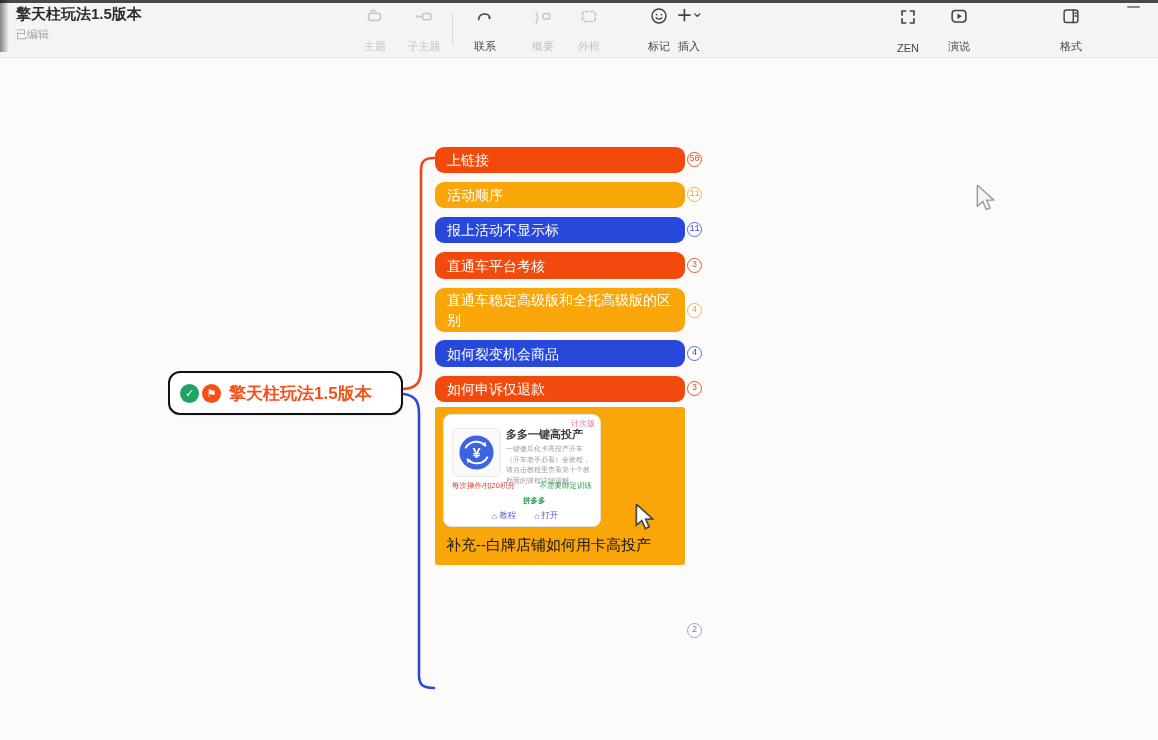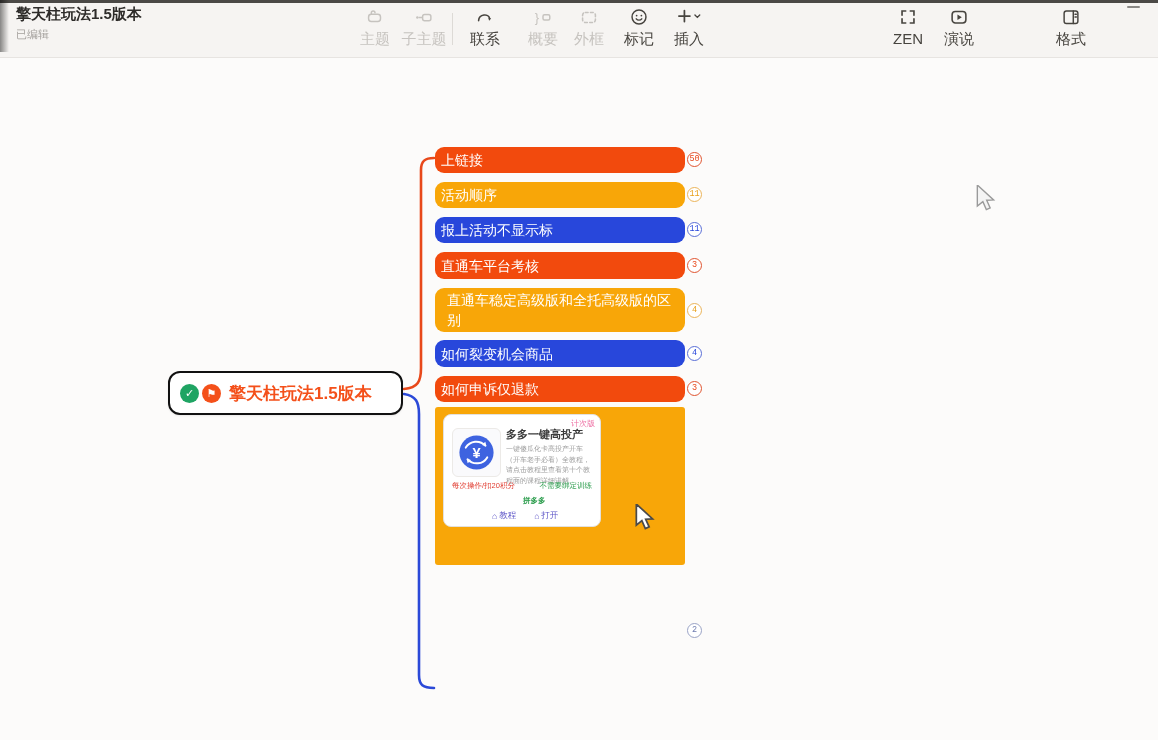--- a/index.html
+++ b/index.html
@@ -7,38 +7,38 @@
   .app{position:relative;width:1158px;height:740px;background:#fef9c3;overflow:hidden;}
   .top-edge{position:absolute;top:0;left:0;right:0;height:3px;background:rgba(45,42,40,.85);z-index:50;}
   .corner-shadow{position:absolute;top:0;left:0;width:9px;height:52px;background:linear-gradient(to right,rgba(0,0,0,.45),rgba(0,0,0,0));z-index:51;}
 
   
   header{position:absolute;top:0;left:0;right:0;height:57px;background:#F6F4F2;border-bottom:1px solid #E7E4E1;z-index:10;}
   .doc-title{position:absolute;left:16px;top:5px;font-size:15px;font-weight:bold;color:#2e2c2a;}
   .doc-status{position:absolute;left:16px;top:27px;font-size:11px;color:#A5A29E;}
   .tool{position:absolute;top:4px;width:46px;height:50px;display:flex;flex-direction:column;align-items:center;cursor:default;}
   .tool .ticon{height:26px;display:flex;align-items:center;justify-content:center;color:#47443f;}
-  .tool .tlabel{font-size:15px;color:#47443f;margin-top:0px;white-space:nowrap;}
+  .tool .tlabel{font-size:11px;color:#47443f;margin-top:12px;white-space:nowrap;}
   .tool.disabled .ticon,.tool.disabled .tlabel{color:#C6C3BF;}
   .tb-divider{position:absolute;left:452px;top:13px;width:1px;height:32px;background:#DDDAD6;}
   .win-dash{position:absolute;right:18px;top:6px;width:13px;height:2px;background:#8a8885;border-radius:1px;}
 
   
   main.canvas{position:absolute;top:58px;left:0;right:0;bottom:0;background:#FCFBFA;}
   .wires{position:absolute;left:0;top:0;pointer-events:none;}
 
   
   .root-node{position:absolute;left:168px;top:313px;width:235px;height:44px;background:#fff;border:2.5px solid #111;border-radius:12px;box-sizing:border-box;display:flex;align-items:center;padding-left:10px;box-shadow:0 1px 2px rgba(0,0,0,.08);}
   .mini-icon{width:19px;height:19px;border-radius:50%;display:flex;align-items:center;justify-content:center;color:#fff;font-size:11px;line-height:1;margin-right:3px;flex:0 0 auto;}
   .mi-check{background:var(--checkGreen,#1FA463);}
   .mi-flag{background:var(--rootText,#F4501A);}
   .root-label{font-size:17px;font-weight:bold;color:var(--rootText,#F4501A);margin-left:5px;white-space:nowrap;}
 
   
-  .node{position:absolute;left:435px;width:250px;border-radius:9px;color:#fff;font-size:14px;display:flex;align-items:center;padding:0 6px;box-sizing:border-box;line-height:20px;}
+  .node{position:absolute;left:435px;width:250px;border-radius:9px;color:#fff;font-size:14px;display:flex;align-items:center;padding:0 12px;box-sizing:border-box;line-height:20px;}
   .n-red{background:var(--nodeRed,#F24A0D);}
   .n-orange{background:var(--nodeOrange,#F8A608);}
   .n-blue{background:var(--nodeBlue,#2847DB);}
   .badge{position:absolute;left:687px;width:15px;height:15px;border-radius:50%;background:#fff;border:1.5px solid;box-sizing:border-box;font-size:8.5px;display:flex;align-items:center;justify-content:center;line-height:1;font-family:Liberation Mono, monospace;}
   .b-red{color:#E8481A;border-color:#E0542F;}
   .b-orange{color:#E8A01C;border-color:#EBB459;}
   .b-blue{color:#2847DB;border-color:#5A6FD6;}
   .b-gray{color:#6E7BAF;border-color:#9AA3C6;}
 
   
@@ -117,21 +117,21 @@
 
     <div class="tool disabled" style="left:566px">
       <span class="ticon">
         <svg width="22" height="22" viewBox="0 0 24 24" fill="none" stroke="currentColor" stroke-width="1.7" stroke-linecap="round">
           <rect x="5" y="7" width="14" height="11" rx="3" stroke-dasharray="3 2.6"></rect>
         </svg>
       </span>
       <span class="tlabel">外框</span>
     </div>
 
-    <div class="tool" style="left:616px">
+    <div class="tool" style="left:636px">
       <span class="ticon">
         <svg width="22" height="22" viewBox="0 0 24 24" fill="none" stroke="currentColor" stroke-width="1.6" stroke-linecap="round">
           <circle cx="12" cy="12" r="7.6"></circle>
             <circle cx="9.4" cy="10.4" r="0.95" fill="currentColor" stroke="none"></circle>
             <circle cx="14.6" cy="10.4" r="0.95" fill="currentColor" stroke="none"></circle>
             <path d="M9 14 c1.5 1.9 4.5 1.9 6 0"></path>
         </svg>
       </span>
       <span class="tlabel">标记</span>
     </div>
@@ -246,20 +246,21 @@
           <span class="plug-link">
               <span>⌂</span>
               <span>教程</span>
             </span>
           <span class="plug-link">
               <span>⌂</span>
               <span>打开</span>
             </span>
         </div>
       </div>
+      <div class="card-node-label">补充--白牌店铺如何用卡高投产</div>
     </div>
 
     <div class="badge b-gray" style="top:565px">2</div>
 
     <svg class="cursor" style="left:975px;top:127px" width="22" height="26" viewBox="0 0 12 15">
       <path d="M1 0 L1 12.2 L4.2 9.6 L6.2 14.2 L8.4 13.2 L6.4 8.8 L10.4 8.6 Z" fill="#F4F4F4" stroke="#9a9a9a" stroke-width="0.8"></path>
     </svg>
     <svg class="cursor" style="left:634px;top:446px" width="22" height="26" viewBox="0 0 12 15">
       <path d="M1 0 L1 12.2 L4.2 9.6 L6.2 14.2 L8.4 13.2 L6.4 8.8 L10.4 8.6 Z" fill="#FFFFFF" stroke="#4a4a4a" stroke-width="1"></path>
     </svg>

